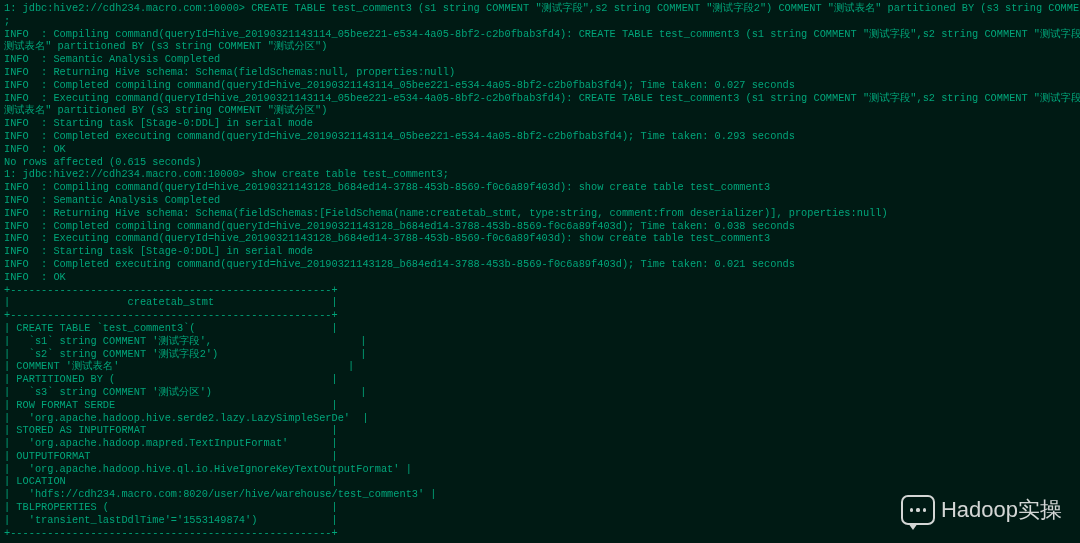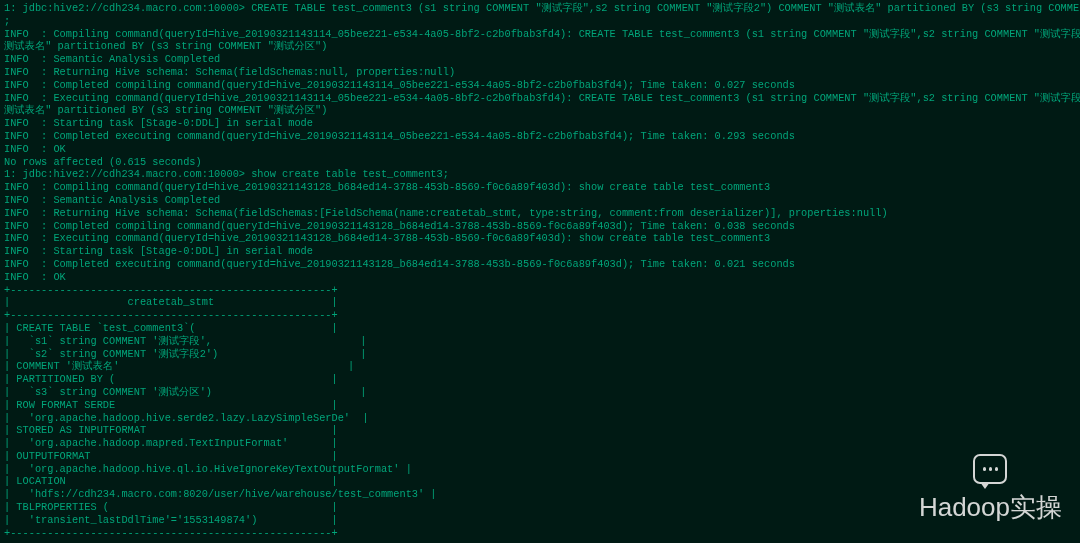--- a/index.html
+++ b/index.html
@@ -20,28 +20,27 @@
     line-height: 12.8px;
     width: 1080px;
     box-sizing: border-box;
   }
   .ln { display: block; white-space: pre; }
   .watermark {
     position: absolute;
     right: 18px;
     bottom: 18px;
     display: flex;
-    align-items: center;
+    align-items: flex-start;
     gap: 6px;
     color: #e6e6e6;
     font-family: Arial, sans-serif;
-    font-size: 26px;
+    font-size: 22px;
     opacity: 0.92;
     pointer-events: none;
-    flex-direction: column;
   }
   .watermark .bubble {
     position: relative;
     width: 30px;
     height: 26px;
     border: 2.5px solid #e6e6e6;
     border-radius: 7px;
     display: flex;
     align-items: center;
     justify-content: center;

